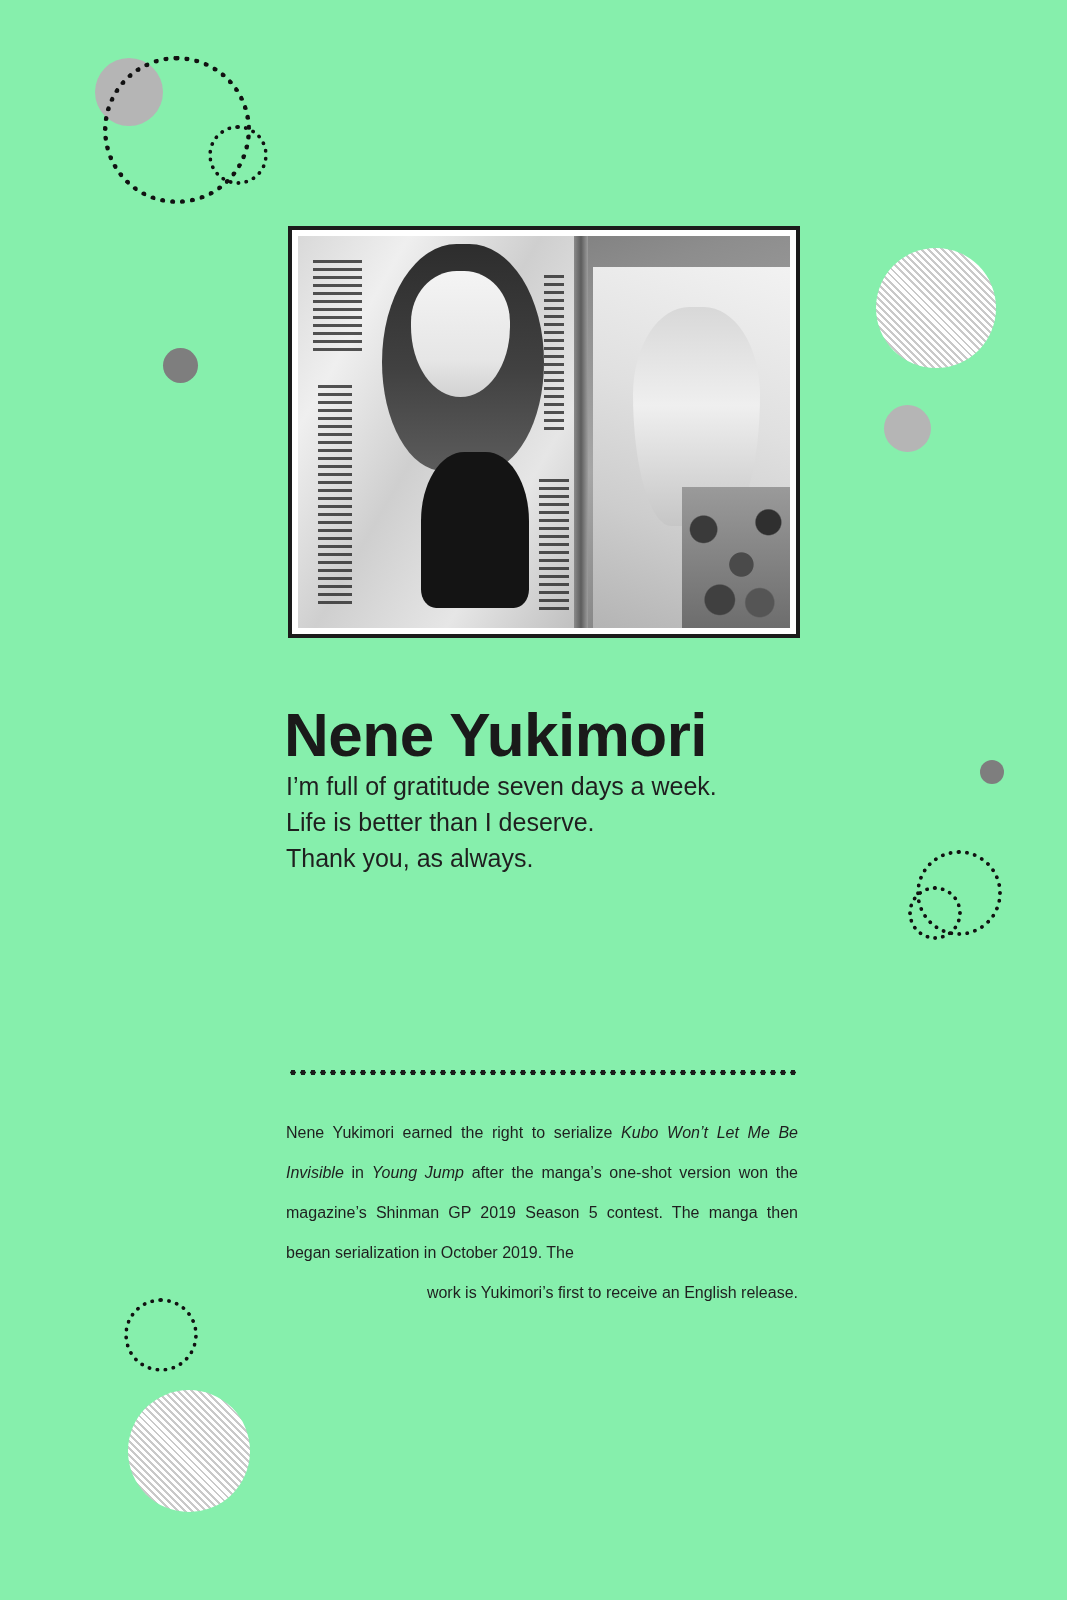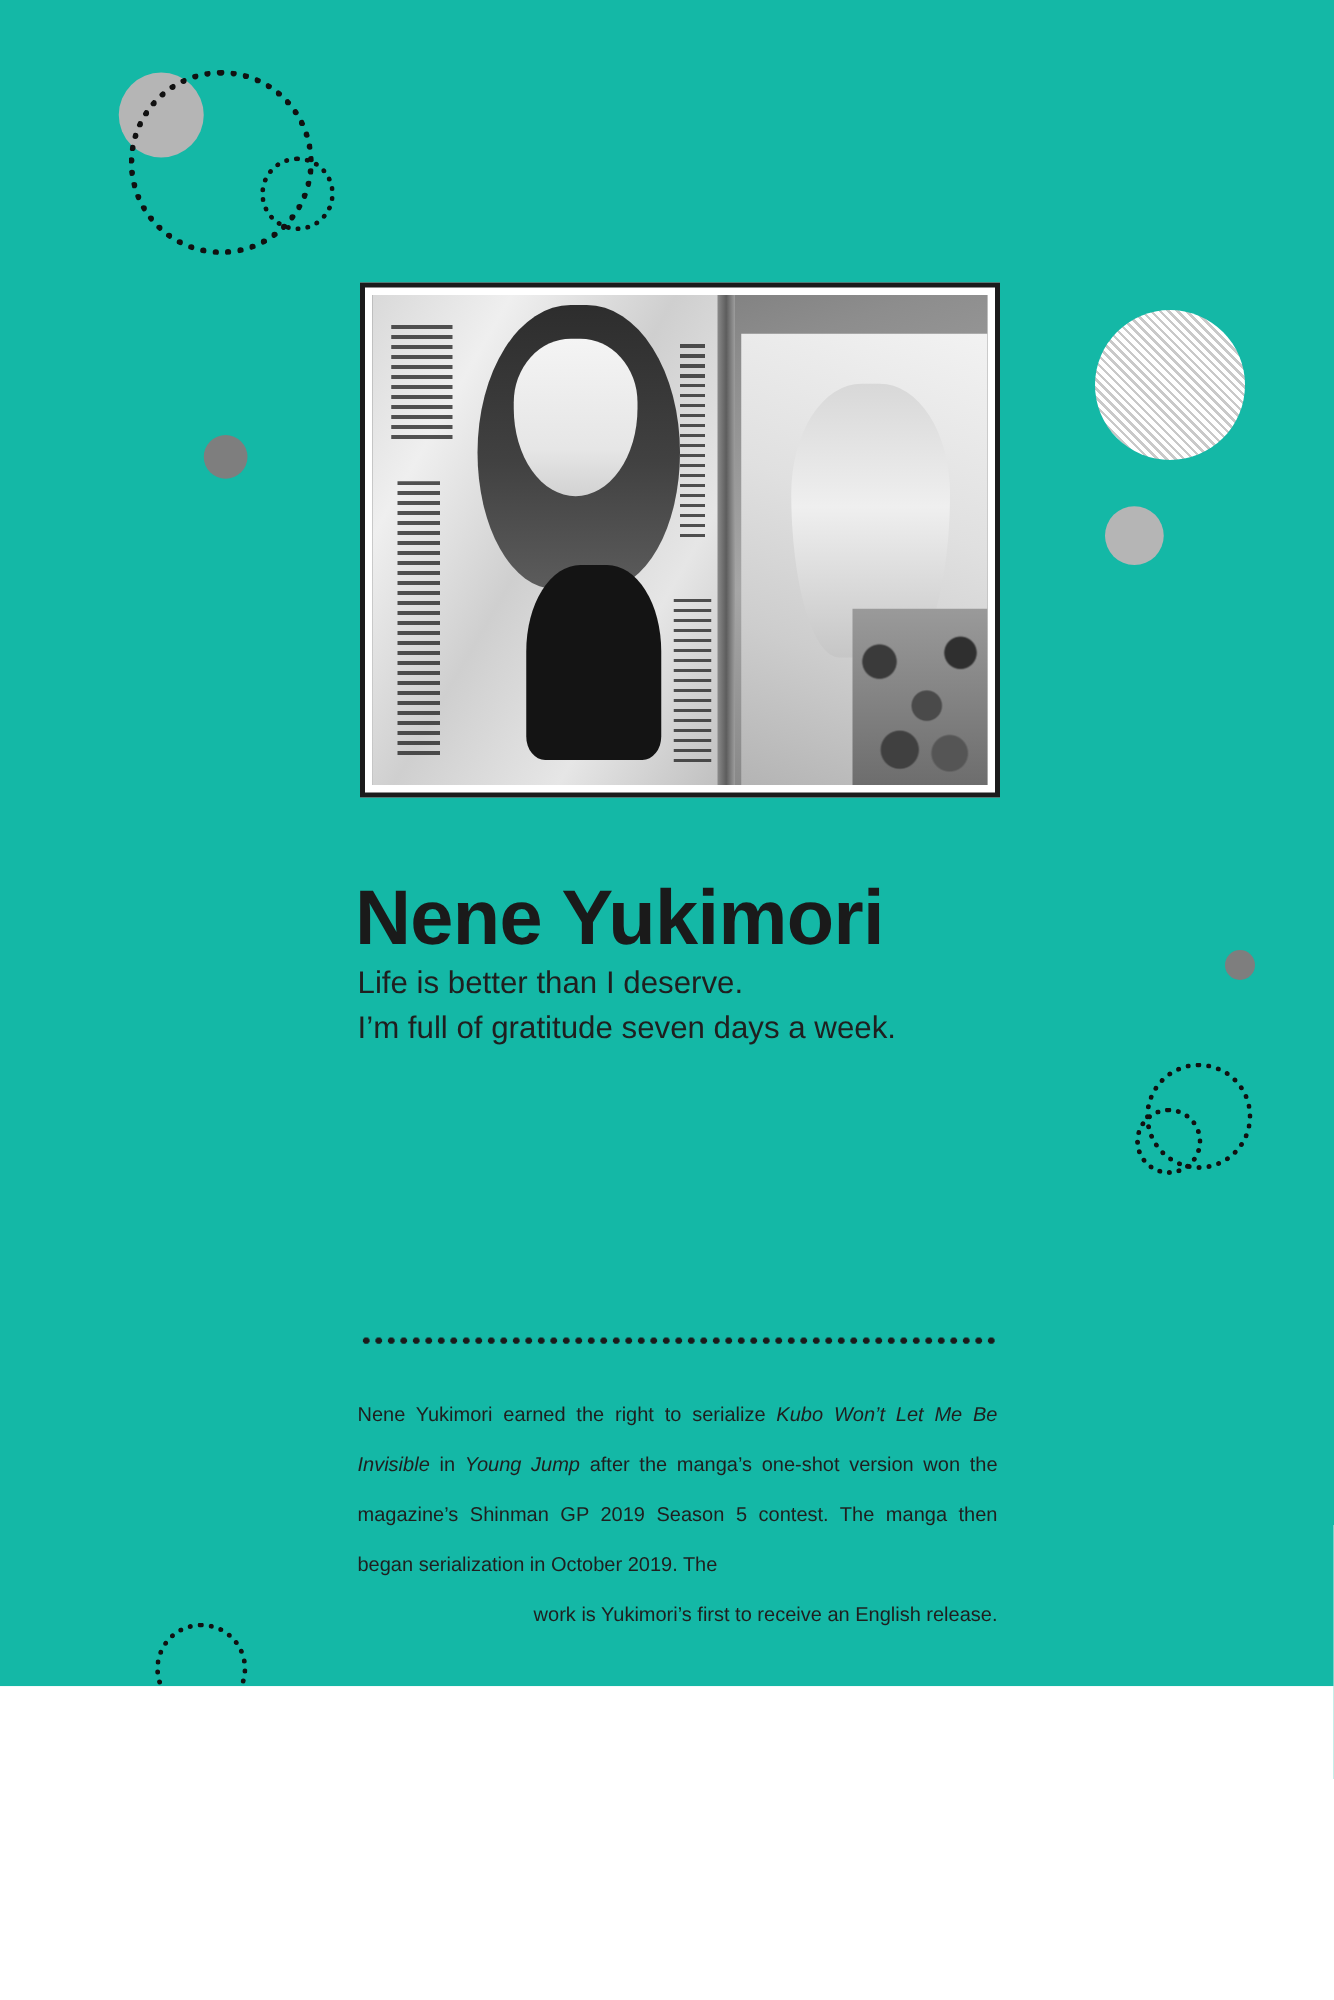--- a/index.html
+++ b/index.html
@@ -8,22 +8,22 @@
     padding: 0;
     background: #ffffff;
   }
   body {
     font-family: "Liberation Sans", sans-serif;
   }
 
   .page {
     position: relative;
     width: 1067px;
-    height: 1349px;
-    background: #14b8a6;
+    height: 1600px;
+    background: #86efac;
     overflow: hidden;
     margin: 0 auto;
   }
 
   
   .deco { position: absolute; }
 
   .deco-solid {
     border-radius: 50%;
     background: #b5b5b5;
@@ -246,22 +246,23 @@
       <div class="ph-text-col ph-t1"></div>
       <div class="ph-text-col ph-t2"></div>
       <div class="ph-text-col ph-t3"></div>
       <div class="ph-text-col ph-t4"></div>
     </div>
   </div>
 
   <h1 class="title">Nene Yukimori</h1>
 
   <div class="quote">
+    <div>I’m full of gratitude seven days a week.</div>
     <div>Life is better than I deserve.</div>
-    <div>I’m full of gratitude seven days a week.</div>
+    <div>Thank you, as always.</div>
   </div>
 
   <div class="divider"></div>
 
   <div class="bio">
     <p style="margin:0;"><span>Nene Yukimori earned the right to serialize </span><i>Kubo Won’t Let Me Be Invisible</i><span> in </span><i>Young Jump</i><span> after the manga’s one-shot version won the magazine’s Shinman GP 2019 Season 5 contest. The manga then began serialization in October 2019. The</span></p>
     <p class="lastline" style="margin:0;">work is Yukimori’s first to receive an English release.</p>
   </div>
 
 </div>

